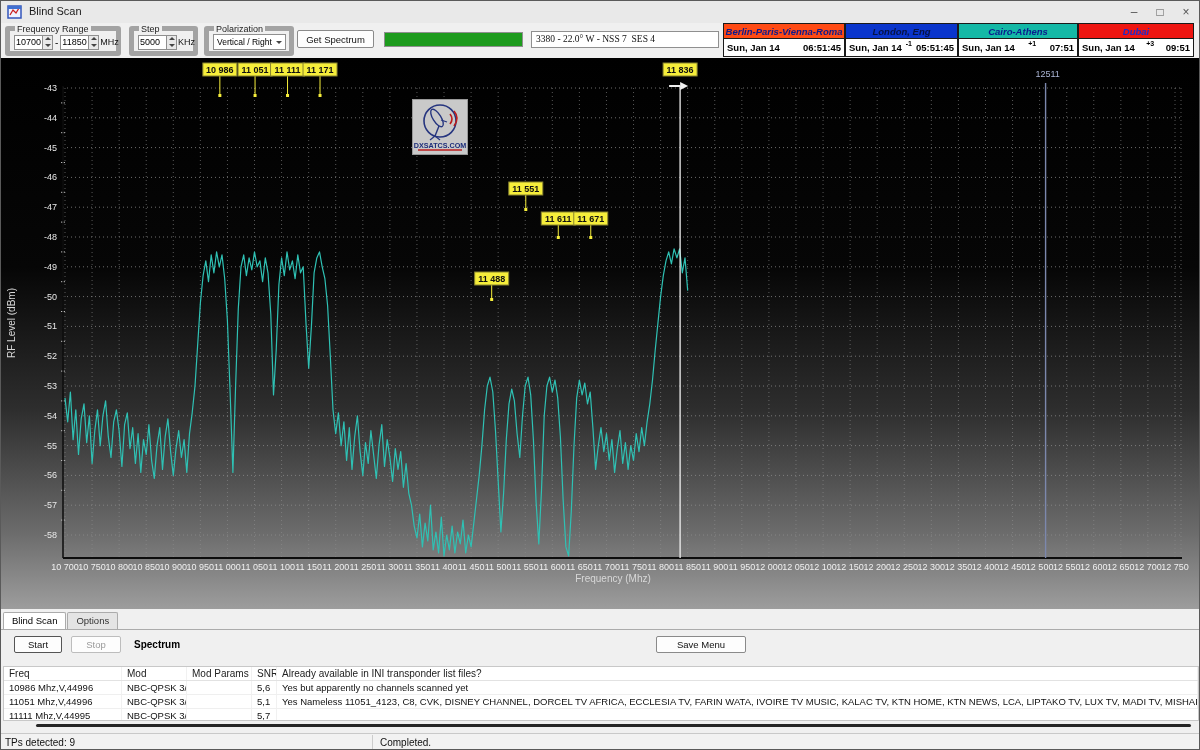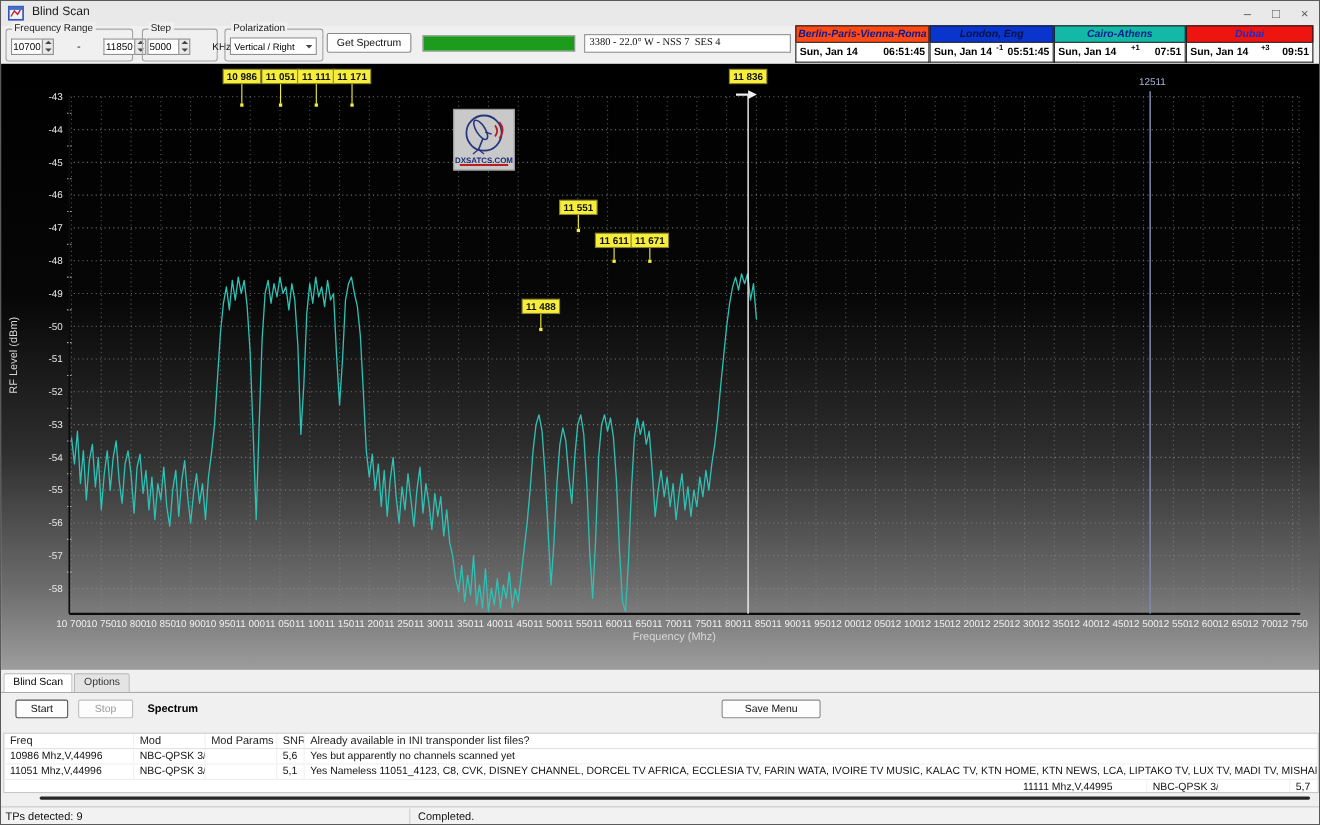--- a/index.html
+++ b/index.html
@@ -5,23 +5,23 @@
   html,body{margin:0;padding:0;background:#cfcfcf;font-family:"Liberation Sans",sans-serif;}
   .window{position:relative;width:1200px;height:750px;background:#f0f0f0;border:1px solid #5a5a5a;box-sizing:border-box;overflow:hidden;}
   
   .titlebar{position:absolute;top:0;left:0;width:100%;height:22px;background:#e9e9e9;border-bottom:1px solid #d2d2d2;}
   .titlebar .app-title{position:absolute;left:28px;top:4px;font-size:11px;color:#1a1a1a;}
   .titlebar .app-icon{position:absolute;left:6px;top:3px;width:16px;height:16px;}
   .win-ctl{position:absolute;top:0;width:26px;height:22px;text-align:center;line-height:22px;font-size:12px;color:#555;cursor:default;}
   .ctl-min{left:1120px;} .ctl-max{left:1146px;} .ctl-close{left:1172px;}
   
   .toolbar{position:absolute;top:22px;left:0;width:100%;height:35px;background:#f0f0f0;}
-  .groupbox{position:absolute;border:1px solid #a3a3a3;border-radius:3px;box-sizing:border-box;height:30px;top:3px;}
+  .groupbox{position:absolute;border:5px solid #a3a3a3;border-radius:3px;box-sizing:border-box;height:30px;top:3px;}
   .gb-label{position:absolute;top:-7px;left:5px;background:#f0f0f0;font-size:9px;color:#222;padding:0 2px;white-space:nowrap;}
-  .gb-inner{position:absolute;left:0;top:0;width:100%;height:100%;display:flex;align-items:center;padding:2px 3px 0 4px;box-sizing:border-box;gap:20px;}
+  .gb-inner{position:absolute;left:0;top:0;width:100%;height:100%;display:flex;align-items:center;padding:2px 3px 0 4px;box-sizing:border-box;gap:1px;}
   .spin{display:flex;align-items:stretch;height:15px;}
   .spin input{width:28px;height:15px;border:1px solid #8f8f8f;border-right:none;font-size:9px;padding:0 1px;box-sizing:border-box;font-family:"Liberation Sans",sans-serif;}
   .spin .arrows{width:11px;display:flex;flex-direction:column;border:1px solid #8f8f8f;box-sizing:border-box;background:#e8e8e8;}
   .spin .arrows div{flex:1;display:flex;align-items:center;justify-content:center;}
   .tri-up{width:0;height:0;border-left:3px solid transparent;border-right:3px solid transparent;border-bottom:3px solid #444;}
   .tri-dn{width:0;height:0;border-left:3px solid transparent;border-right:3px solid transparent;border-top:3px solid #444;}
   .unit{font-size:9px;color:#111;}
   .dash{font-size:10px;color:#111;margin:0 1px;}
   .dropdown{width:79px;height:16px;border:1px solid #8f8f8f;background:#fff;font-size:8.5px;display:flex;align-items:center;justify-content:space-between;padding:0 3px;box-sizing:border-box;}
   .btn{position:absolute;background:#fdfdfd;border:1px solid #8a8a8a;border-radius:2px;font-size:9.5px;color:#111;display:flex;align-items:center;justify-content:center;box-sizing:border-box;}
@@ -43,21 +43,21 @@
   .bottom-panel{position:absolute;top:608px;left:0;width:1200px;height:124px;background:#f0f0f0;}
   .tabstrip{position:absolute;top:3px;left:2px;height:17px;display:flex;align-items:flex-end;}
   .tab{font-size:9.5px;padding:2px 8px 3px 8px;border:1px solid #ababab;border-bottom:none;background:#e4e4e4;color:#333;margin-right:1px;border-radius:2px 2px 0 0;}
   .tab.active{background:#fff;color:#000;position:relative;z-index:2;}
   .tabline{position:absolute;top:20px;left:0;width:100%;border-top:1px solid #ababab;}
   .btn-start{left:13px;top:27px;width:48px;height:17px;border-color:#555;}
   .btn-stop{left:70px;top:27px;width:50px;height:17px;color:#9a9a9a;border-color:#bdbdbd;}
   .lbl-completed{position:absolute;left:133px;top:30px;font-size:10px;font-weight:bold;color:#000;}
   .btn-savemenu{left:655px;top:27px;width:90px;height:17px;}
   .tp-table{position:absolute;left:2px;top:57px;width:1196px;height:55px;background:#fff;border:1px solid #c8c8c8;box-sizing:border-box;overflow:hidden;}
-  .t-row{display:flex;height:13px;line-height:13px;border-bottom:1px solid #efefef;white-space:nowrap;justify-content:flex-end;}
+  .t-row{display:flex;height:13px;line-height:13px;border-bottom:1px solid #efefef;white-space:nowrap;}
   .t-row.hdr{color:#222;font-size:10px;border-bottom:1px solid #e2e2e2;}
   .t-row:not(.hdr){font-size:9.5px;color:#111;}
   .t-cell{padding-left:5px;box-sizing:border-box;overflow:hidden;border-right:1px solid #f1f1f1;flex:0 0 auto;}
   .hscroll{position:absolute;left:2px;top:113px;width:1196px;height:8px;background:#f0f0f0;}
   .hscroll .thumb{position:absolute;left:33px;top:2px;width:1155px;height:3px;background:#262626;border-radius:2px;}
   
   .statusbar{position:absolute;top:732px;left:0;width:1200px;height:18px;background:#f2f2f2;border-top:1px solid #c9c9c9;font-size:10px;color:#111;}
   .sb-left{position:absolute;left:4px;top:3px;width:364px;}
   .sb-sep{position:absolute;left:371px;top:1px;height:16px;border-left:1px solid #cccccc;}
   .sb-right{position:absolute;left:379px;top:3px;}

